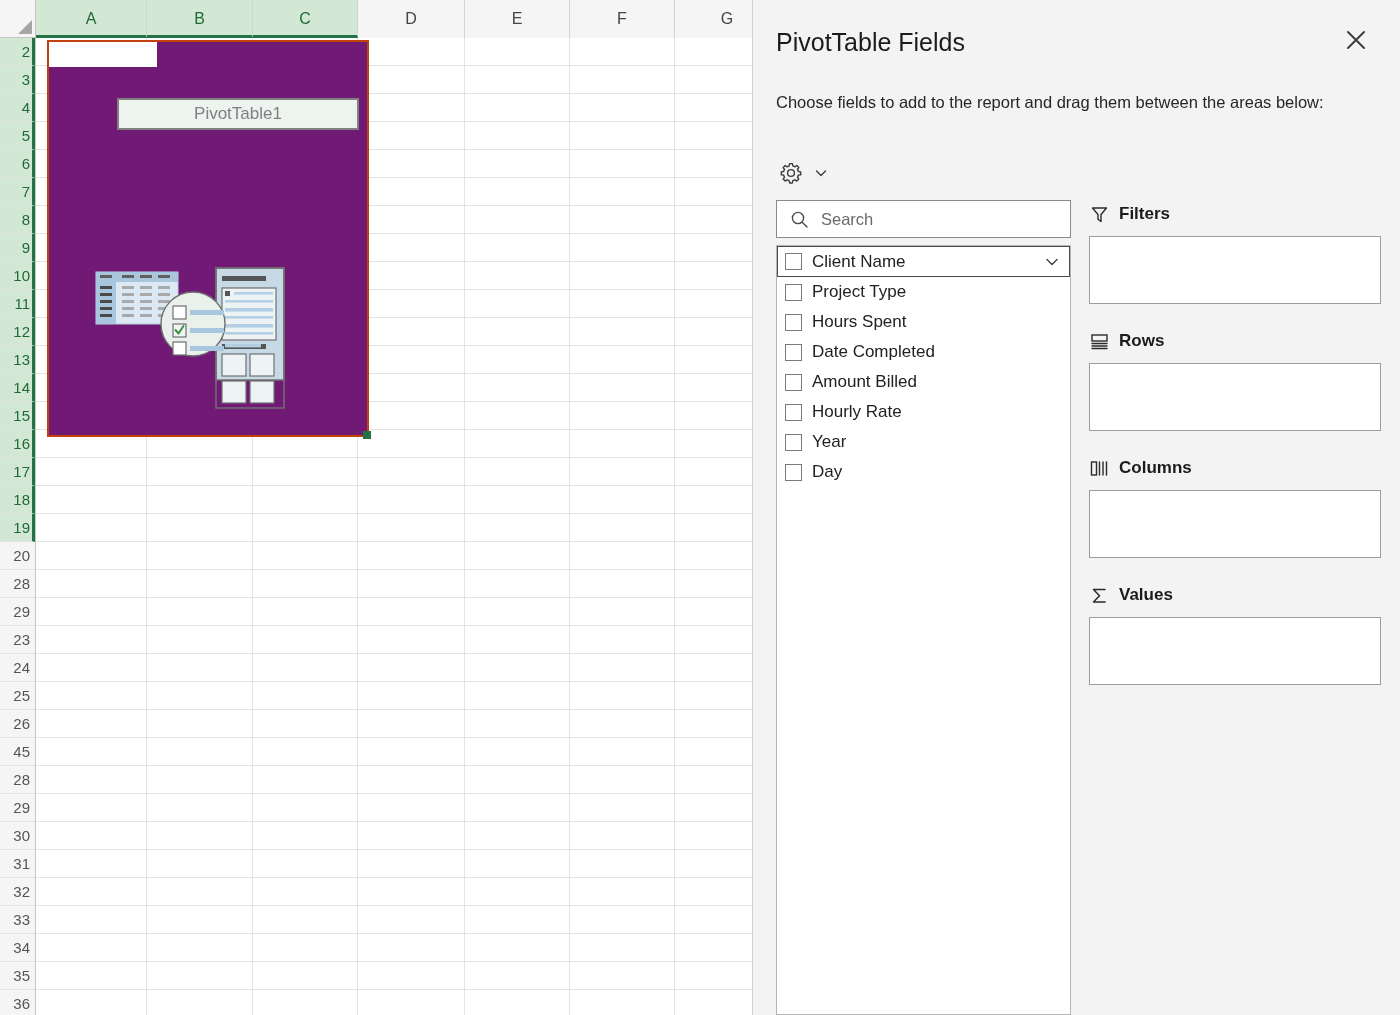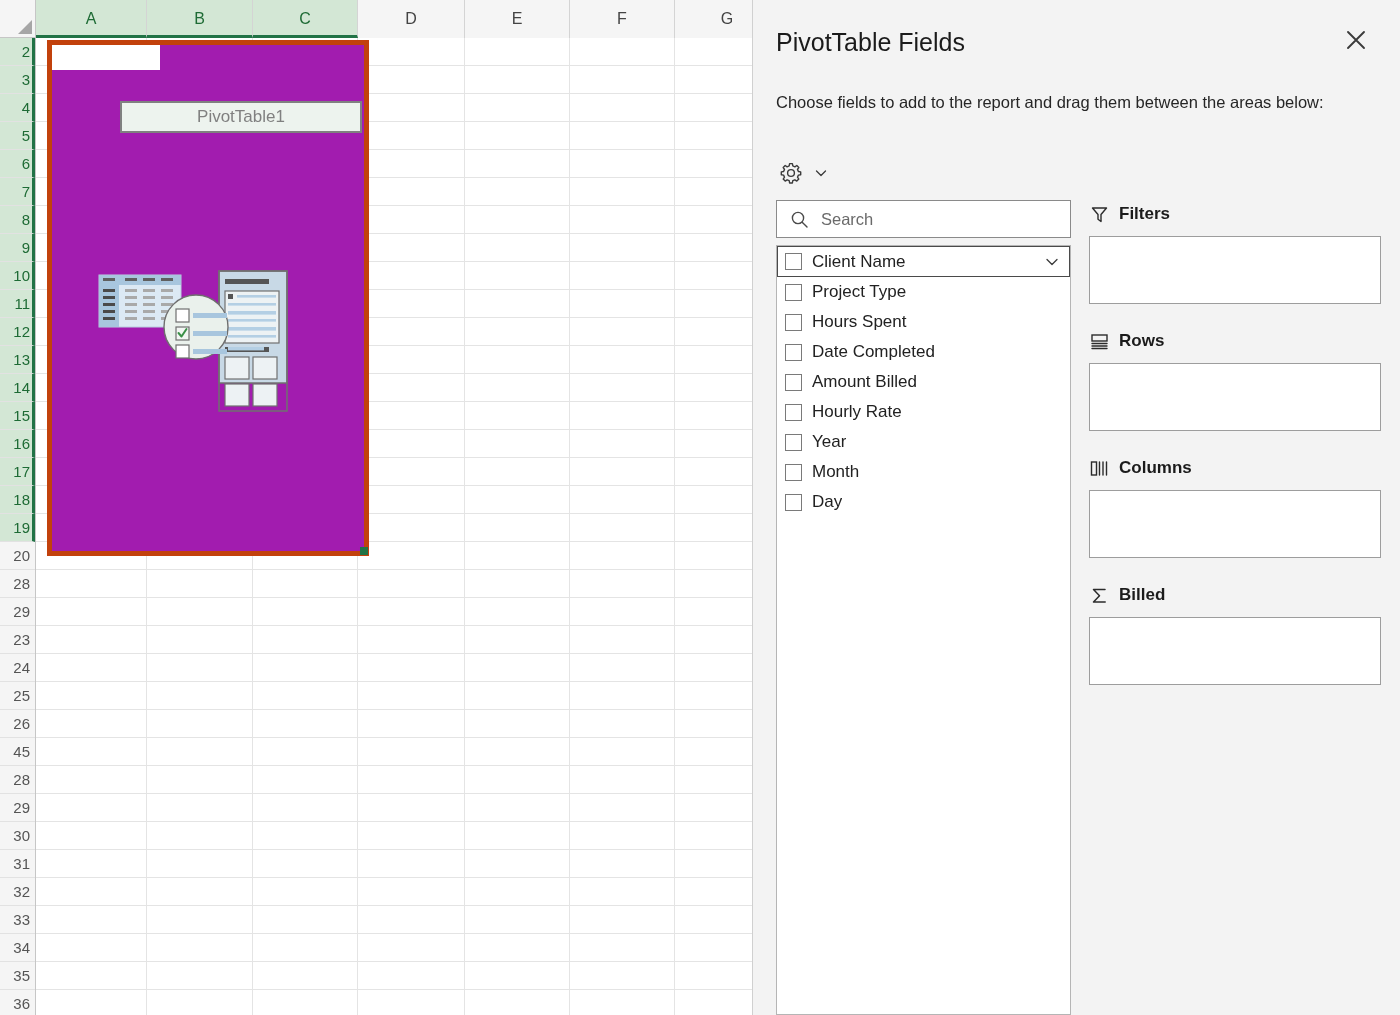--- a/index.html
+++ b/index.html
@@ -65,22 +65,22 @@
   }
   .cell-row { display: flex; height: 28px; }
   .cell {
     height: 28px; border-right: 1px solid #e4e4e4;
     border-bottom: 1px solid #e4e4e4; background: #ffffff;
     flex: 0 0 auto;
   }
   
   #pivot-shell {
     position: absolute; left: 11px; top: 2px;
-    width: 322px; height: 516px;
-    background: #a21caf; border: 5px solid #c2410c;
+    width: 322px; height: 397px;
+    background: #701a75; border: 2px solid #c2410c;
   }
   #pivot-active-cell {
     position: absolute; left: 0; top: 0; width: 108px; height: 25px;
     background: #ffffff;
   }
   #pivot-handle {
     position: absolute; right: -4px; bottom: -4px;
     width: 8px; height: 8px; background: #217346;
   }
   #pivot-name-box {
@@ -689,24 +689,20 @@
         <div class="field-row">
           <span class="field-cb"></span>
           <span class="field-label">Hourly Rate</span>
         </div>
         <div class="field-row">
           <span class="field-cb"></span>
           <span class="field-label">Year</span>
         </div>
         <div class="field-row">
           <span class="field-cb"></span>
-          <span class="field-label">Month</span>
-        </div>
-        <div class="field-row">
-          <span class="field-cb"></span>
           <span class="field-label">Day</span>
         </div>
       </div>
 
     <div id="areas">
         <div class="area-block">
           <div class="area-head">
             <span class="area-icon">
               <svg width="19" height="19" viewBox="0 0 19 19" xmlns="http://www.w3.org/2000/svg">
                 <path d="M2.5 3 H16.5 L11 9.5 V16.5 L8 14.2 V9.5 Z" fill="none" stroke="#2b2b2b" stroke-width="1.4" stroke-linejoin="round"></path>
@@ -740,19 +736,19 @@
           </div>
           <div class="area-drop"></div>
         </div>
         <div class="area-block">
           <div class="area-head">
             <span class="area-icon">
               <svg width="19" height="19" viewBox="0 0 19 19" xmlns="http://www.w3.org/2000/svg">
                 <path d="M15 3.5 H3.5 L9.5 9.7 L3.5 16 H15.2" fill="none" stroke="#2b2b2b" stroke-width="1.5" stroke-linejoin="round" stroke-linecap="round"></path>
               </svg>
             </span>
-            <span class="area-title">Billed</span>
+            <span class="area-title">Values</span>
           </div>
           <div class="area-drop"></div>
         </div>
       </div>
   </div>
 </div>
 
 </body></html>

